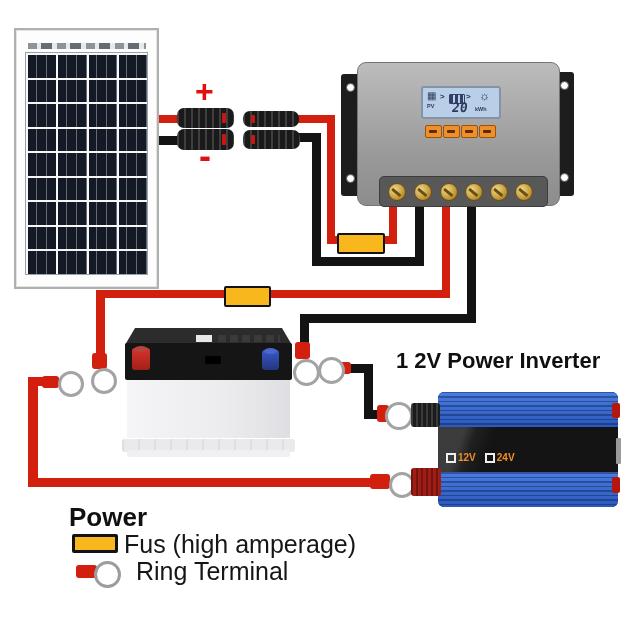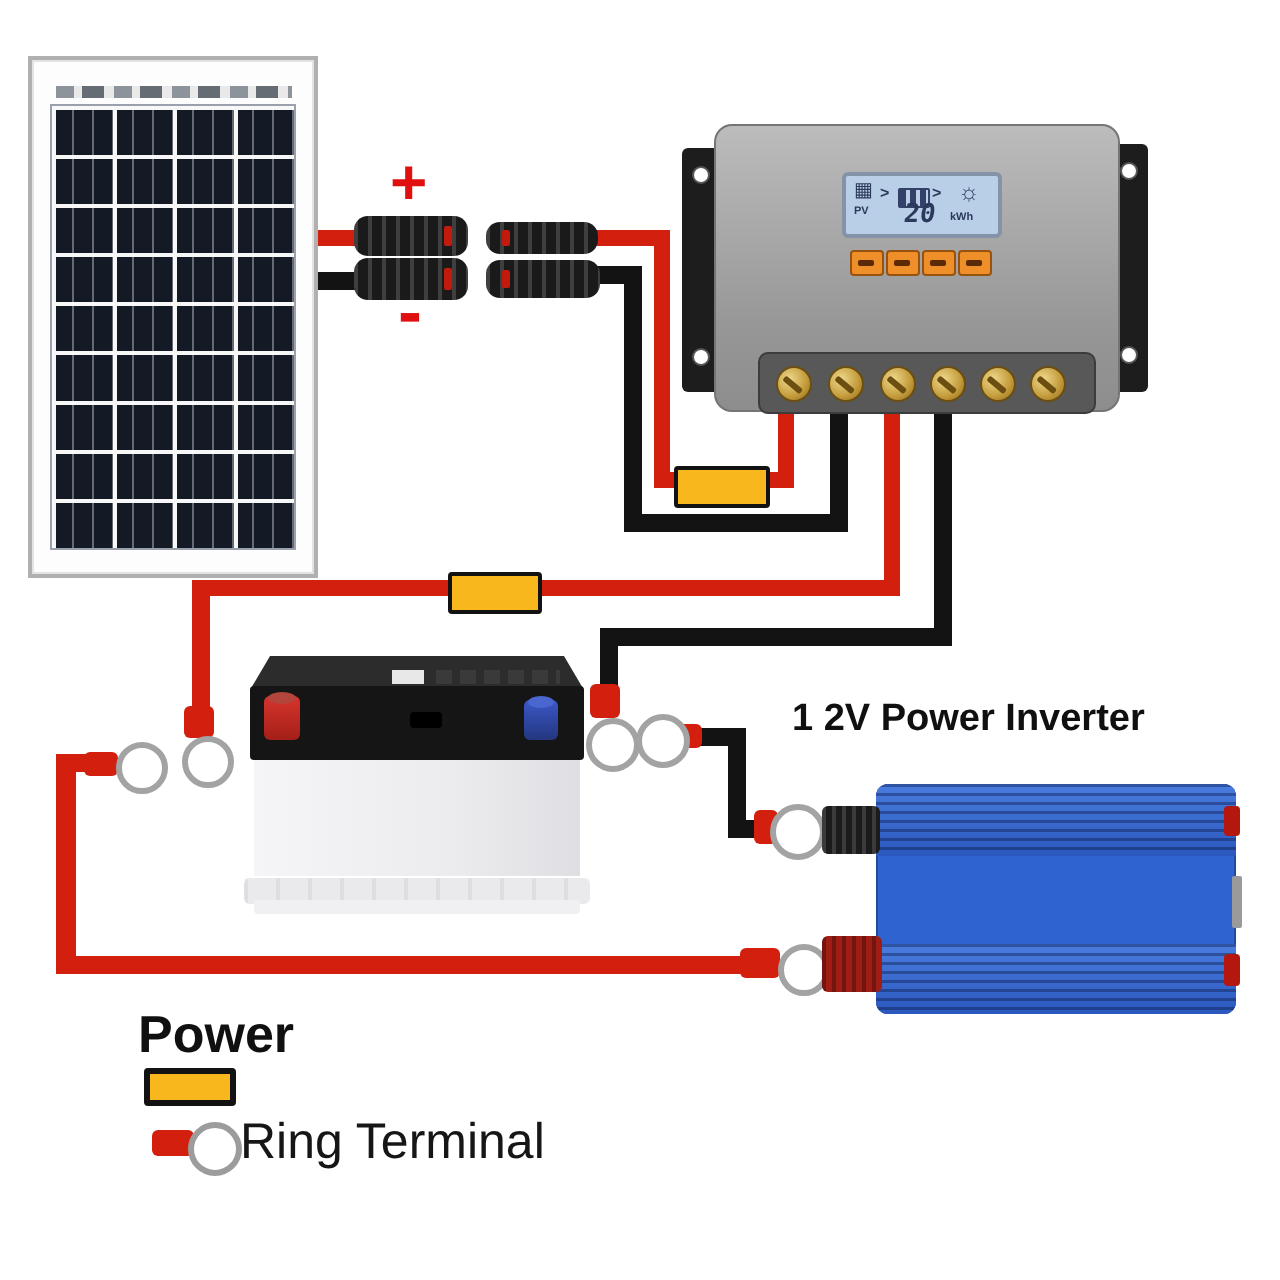--- a/index.html
+++ b/index.html
@@ -65,21 +65,21 @@
             background-image:repeating-linear-gradient(to bottom,rgba(8,18,60,.38) 0 1.5px,transparent 1.5px 4.5px),
                              linear-gradient(#4a7de0,#2a58bd);}
   .inv-band{position:absolute;left:0;top:35px;width:100%;height:46px;background:#141414;
             background-image:linear-gradient(110deg,rgba(255,255,255,.17) 0 14%,rgba(255,255,255,.05) 20%,transparent 30%);}
   .modes{position:absolute;left:8px;top:26px;display:flex;gap:9px;align-items:center;}
   .mode{display:flex;align-items:center;gap:2px;color:#ef8f2a;font-size:10px;font-weight:bold;line-height:1;}
   .mode i{display:inline-block;width:6px;height:6px;border:2px solid #eee;}
   .invpost{position:absolute;border-radius:3px;z-index:5;}
   
   .sym{position:absolute;color:#e01010;font-weight:bold;z-index:6;line-height:1;}
-  .title{position:absolute;color:#101010;font-weight:bold;font-size:19px;z-index:6;line-height:1;}
+  .title{position:absolute;color:#101010;font-weight:bold;font-size:22px;z-index:6;line-height:1;}
   .leg-text{position:absolute;color:#161616;font-size:25px;z-index:6;line-height:1;}
 </style>
 </head>
 <body>
 
 <div id="stage">
 
   <div class="wr" style="left:150px;top:115px;width:28px;height:8px;"></div>
   <div class="wr" style="left:295px;top:115px;width:40px;height:8px;"></div>
   <div class="wr" style="left:327px;top:115px;width:8px;height:129px;"></div>
@@ -208,27 +208,40 @@
   <div class="abs" style="left:134px;top:346px;width:14px;height:6px;background:#b3453c;border-radius:50%;z-index:5;"></div>
   <div class="post" style="left:262px;top:350px;width:17px;height:20px;background:linear-gradient(#3a58c8,#24367e);"></div>
   <div class="abs" style="left:264px;top:348px;width:13px;height:6px;background:#4a66cf;border-radius:50%;z-index:5;"></div>
   <div class="bat-body"></div>
   <div class="bat-base"></div>
   <div class="bat-lip"></div>
 
   <div class="title" style="left:396px;top:350px;">1 2V Power Inverter</div>
   <div class="inv-body">
     <div class="inv-ribs" style="top:0;height:36px;"></div>
+    <div class="inv-band">
+      <div class="modes">
+        <span class="mode">
+            <i></i>
+            <span>12V</span>
+          </span>
+        <span class="mode">
+            <i></i>
+            <span>24V</span>
+          </span>
+      </div>
+    </div>
     <div class="inv-ribs" style="top:80px;height:35px;"></div>
   </div>
   <div class="invpost" style="left:411px;top:403px;width:29px;height:24px;background:#1b1b1b;background-image:repeating-linear-gradient(to right,rgba(255,255,255,.14) 0 2px,transparent 2px 5px);"></div>
   <div class="invpost" style="left:411px;top:468px;width:30px;height:28px;background:#a01d15;background-image:repeating-linear-gradient(to right,rgba(0,0,0,.28) 0 2px,transparent 2px 5px);"></div>
   <div class="abs" style="left:612px;top:403px;width:8px;height:15px;background:#b3170e;border-radius:2px;z-index:5;"></div>
   <div class="abs" style="left:612px;top:477px;width:8px;height:16px;background:#b3170e;border-radius:2px;z-index:5;"></div>
   <div class="abs" style="left:616px;top:438px;width:5px;height:26px;background:#9a9a9a;border-radius:1px;z-index:5;"></div>
 
   <div class="title" style="left:69px;top:504px;font-size:26px;">Power</div>
   <div class="fuse" style="left:72px;top:534px;width:40px;height:13px;border-width:3px;"></div>
+  <div class="leg-text" style="left:124px;top:532px;">Fus (high amperage)</div>
   <div class="sleeve" style="left:76px;top:565px;width:21px;height:13px;"></div>
   <div class="ring" style="left:94px;top:561px;width:21px;height:21px;border-color:#9c9c9c;"></div>
-  <div class="leg-text" style="left:120px;top:559px;">Ring Terminal</div>
+  <div class="leg-text" style="left:136px;top:559px;">Ring Terminal</div>
 
 </div>
 
 </body></html>

